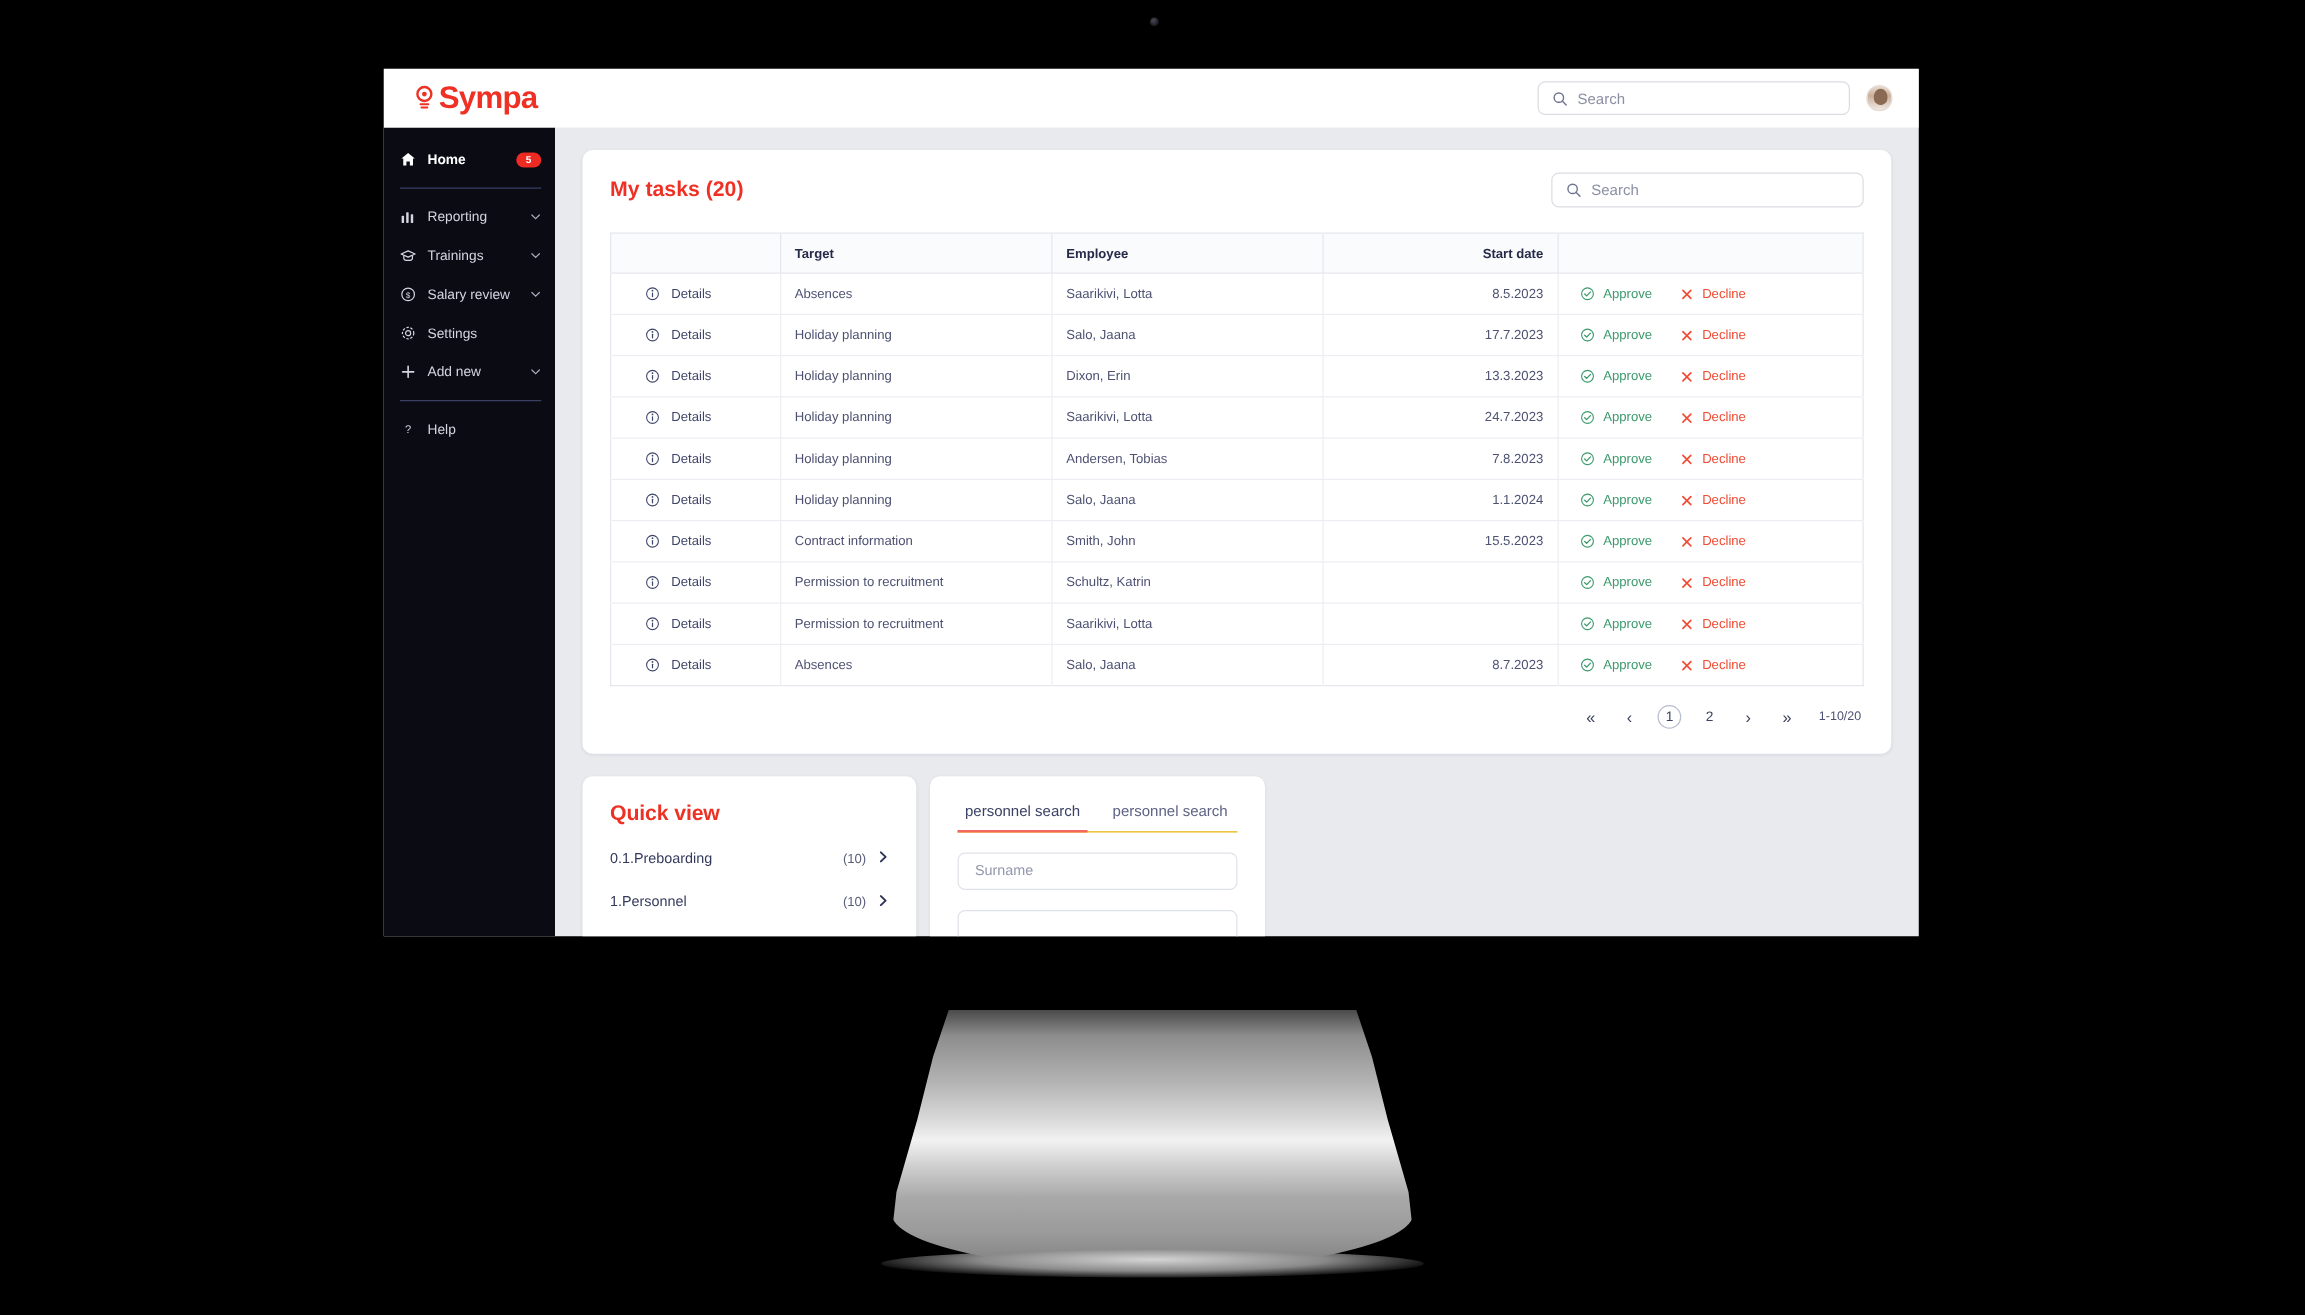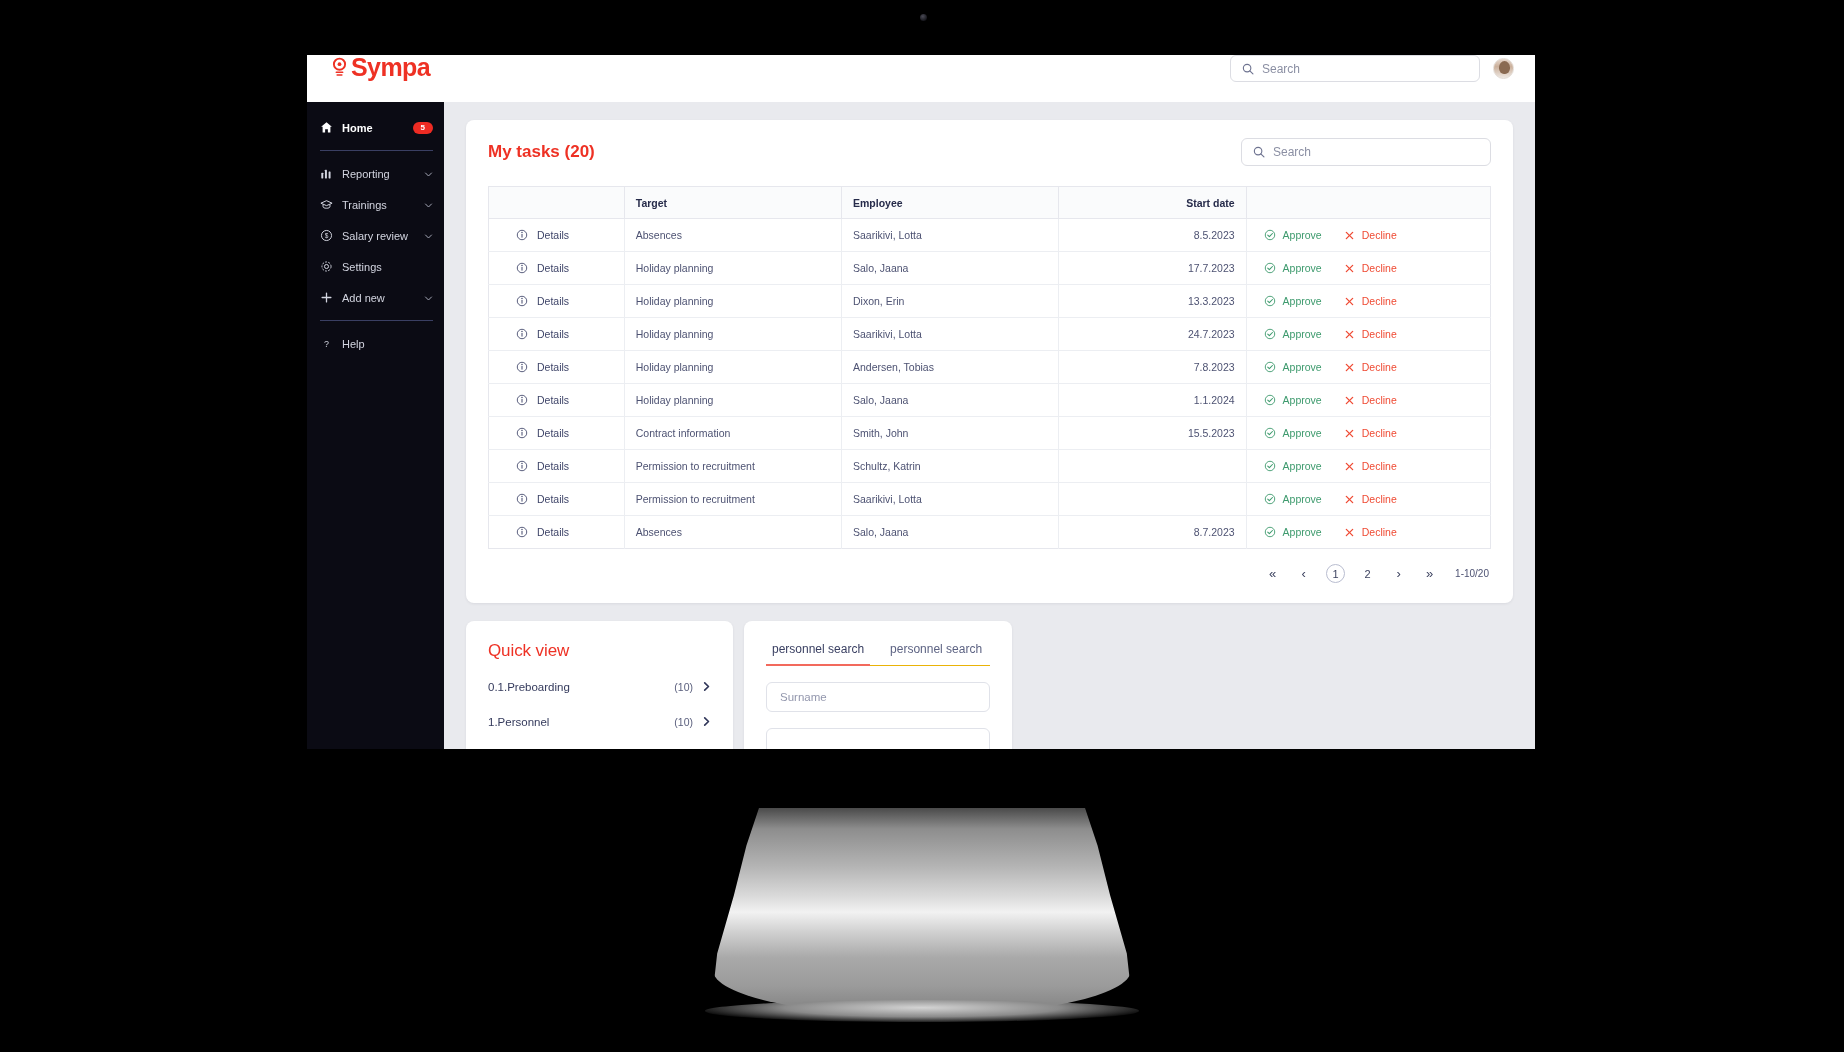--- a/index.html
+++ b/index.html
@@ -52,21 +52,21 @@
     width: 1228px; height: 694px;
     background: #e9eaee;
     overflow: hidden;
   }
 
   
   #topbar {
     position: absolute; left: 0; top: 0;
     width: 1228px; height: 47px;
     background: #ffffff;
-    display: flex; align-items: flex-start;
+    display: flex; align-items: center;
     z-index: 5;
   }
   #brand {
     display: flex; align-items: center;
     margin-left: 24px;
     gap: 3px;
   }
   .bulb-mark { width: 17px; height: 21px; flex: 0 0 auto; }
   #brand-text {
     font-size: 25px; font-weight: 700; color: #ee3124;
@@ -209,21 +209,21 @@
 
   
   #bottom-row {
     display: flex; gap: 11px; margin-top: 18px;
   }
   #quickview-card { width: 267px; padding: 20px 22px; height: 200px; }
   #search-card    { width: 268px; padding: 16px 22px 0 22px; height: 200px; }
   #info-card      { width: 268px; padding: 20px 22px; height: 200px; flex: 1; }
 
   .card-title {
-    font-size: 17px; font-weight: 400; color: #ee3124;
+    font-size: 17px; font-weight: 700; color: #ee3124;
     letter-spacing: -0.1px;
   }
   .qv-row {
     display: flex; align-items: center;
     margin-top: 17px; cursor: pointer;
   }
   .qv-name { font-size: 11.5px; color: #343a5c; font-weight: 400; text-align: right; }
   .qv-count { margin-left: auto; font-size: 10.5px; color: #5a5f7d; margin-right: 9px; }
 
   #tabs { display: flex; gap: 14px; border-bottom: 1px solid #eab308; }

